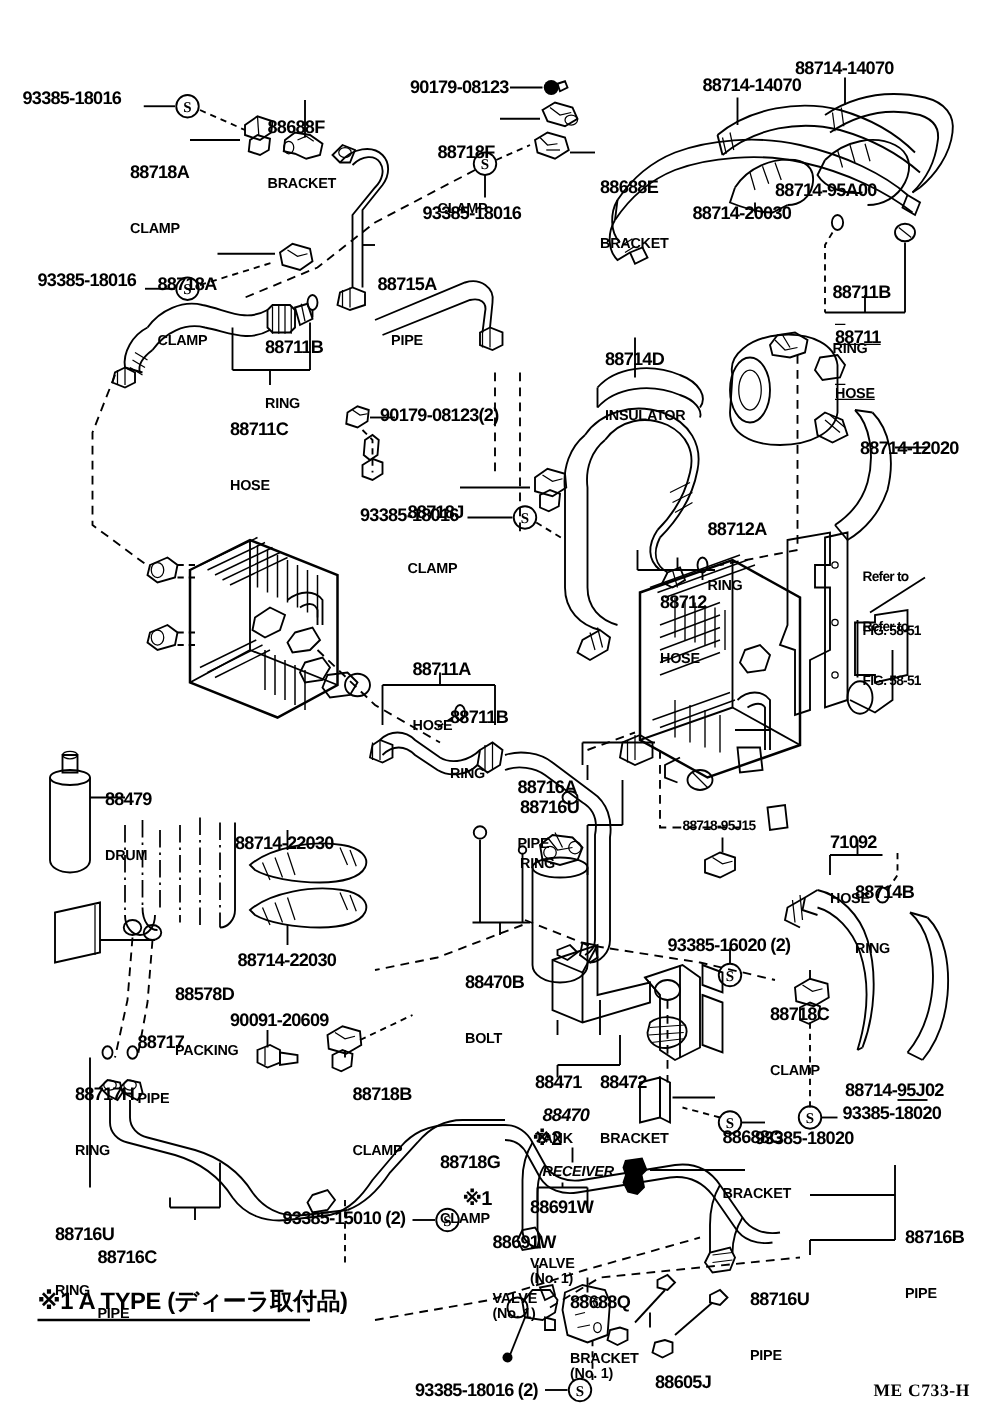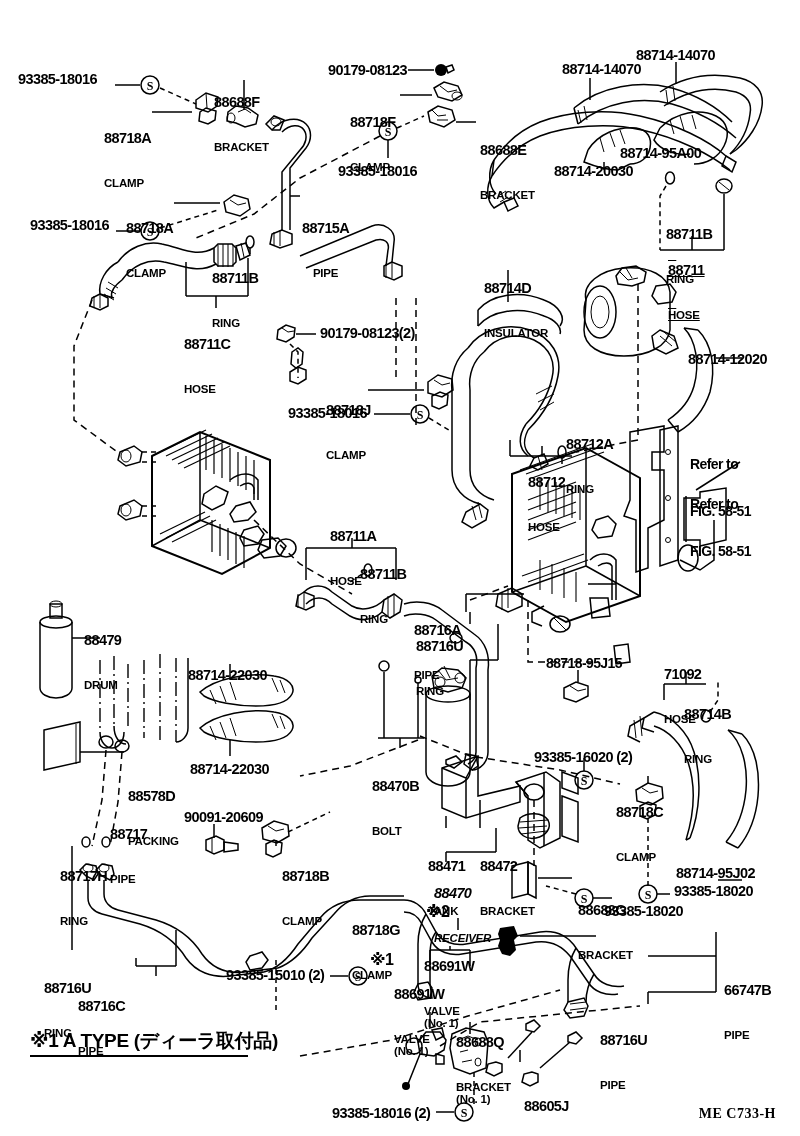--- a/index.html
+++ b/index.html
@@ -3,21 +3,21 @@
 <meta charset="utf-8">
 <title>Parts Diagram</title>
 <style>
   html,body{margin:0;padding:0;background:#fff;}
   body{width:800px;height:1136px;position:relative;overflow:hidden;
        font-family:"Liberation Sans","DejaVu Sans",sans-serif;color:#000;}
   #sheet{position:absolute;inset:0;width:800px;height:1136px;}
   .lbl{position:absolute;white-space:pre;line-height:1.02;letter-spacing:-0.3px;}
   .pn{font-size:14.5px;font-weight:bold;letter-spacing:-0.6px;}
   .sub{font-size:11.5px;font-weight:bold;letter-spacing:-0.2px;}
-  .pn.sm{font-size:14px;}
+  .pn.sm{font-size:11px;}
   .legend{position:absolute;left:30px;top:1028px;}
   .legend .row{font-size:19px;font-weight:bold;white-space:pre;letter-spacing:-0.3px;}
   .legend .rule{border-bottom:2.5px solid #000;width:218px;margin-top:1px;}
   .dwg{position:absolute;right:24px;bottom:14px;font-size:14px;font-weight:bold;
        letter-spacing:0.5px;font-family:Liberation Serif, serif;}
   svg{position:absolute;left:0;top:0;}
   .ln{stroke:#000;fill:none;}
   .s1{stroke-width:1;}
   .s15{stroke-width:1.5;}
   .s2{stroke-width:2;}
@@ -640,30 +640,30 @@
   <div class="sub">HOSE</div>
 </div>
 
 <div class="lbl" style="left:484px;top:248px;">
   <div class="pn">88714D</div>
   <div class="sub">INSULATOR</div>
 </div>
 
 <div class="lbl pn" style="left:688px;top:352px;"><span>88714-12020</span></div>
 
-<div class="lbl pn" style="left:320px;top:326px;text-align:right;"><span>90179-08123(2)</span></div>
+<div class="lbl pn" style="left:304px;top:326px;text-align:right;"><span>90179-08123(2)</span></div>
 
 <div class="lbl" style="left:326px;top:370px;">
   <div class="pn">88718J</div>
   <div class="sub">CLAMP</div>
 </div>
 
 <div class="lbl pn" style="left:288px;top:406px;"><span>93385-18016</span></div>
 
-<div class="lbl" style="left:566px;top:404px;">
+<div class="lbl" style="left:566px;top:384px;">
   <div class="pn">88712A</div>
   <div class="sub">RING</div>
 </div>
 
 <div class="lbl" style="left:528px;top:442px;">
   <div class="pn">88712</div>
   <div class="sub">HOSE</div>
 </div>
 
 <div class="lbl" style="left:330px;top:496px;">
@@ -686,21 +686,21 @@
   <div class="sub">RING</div>
 </div>
 
 <div class="lbl" style="left:84px;top:600px;">
   <div class="pn">88479</div>
   <div class="sub">DRUM</div>
 </div>
 
 <div class="lbl pn" style="left:188px;top:668px;"><span>88714-22030</span></div>
 
-<div class="lbl" style="left:128px;top:756px;">
+<div class="lbl" style="left:140px;top:756px;">
   <div class="pn">88578D</div>
   <div class="sub">PACKING</div>
 </div>
 
 <div class="lbl pn" style="left:190px;top:762px;"><span>88714-22030</span></div>
 
 <div class="lbl" style="left:110px;top:794px;">
   <div class="pn">88717</div>
   <div class="sub">PIPE</div>
 </div>
@@ -783,21 +783,21 @@
 </div>
 
 <div class="lbl" style="left:456px;top:1002px;">
   <div class="pn">88688Q</div>
   <div class="sub">BRACKET
 (No. 1)</div>
 </div>
 
 
 <div class="lbl" style="left:724px;top:950px;">
-  <div class="pn">66747B</div>
+  <div class="pn">88716B</div>
   <div class="sub">PIPE</div>
 </div>
 
 <div class="lbl" style="left:600px;top:1000px;">
   <div class="pn">88716U</div>
   <div class="sub">PIPE</div>
 </div>
 
 <div class="lbl" style="left:44px;top:948px;">
   <div class="pn">88716U</div>

